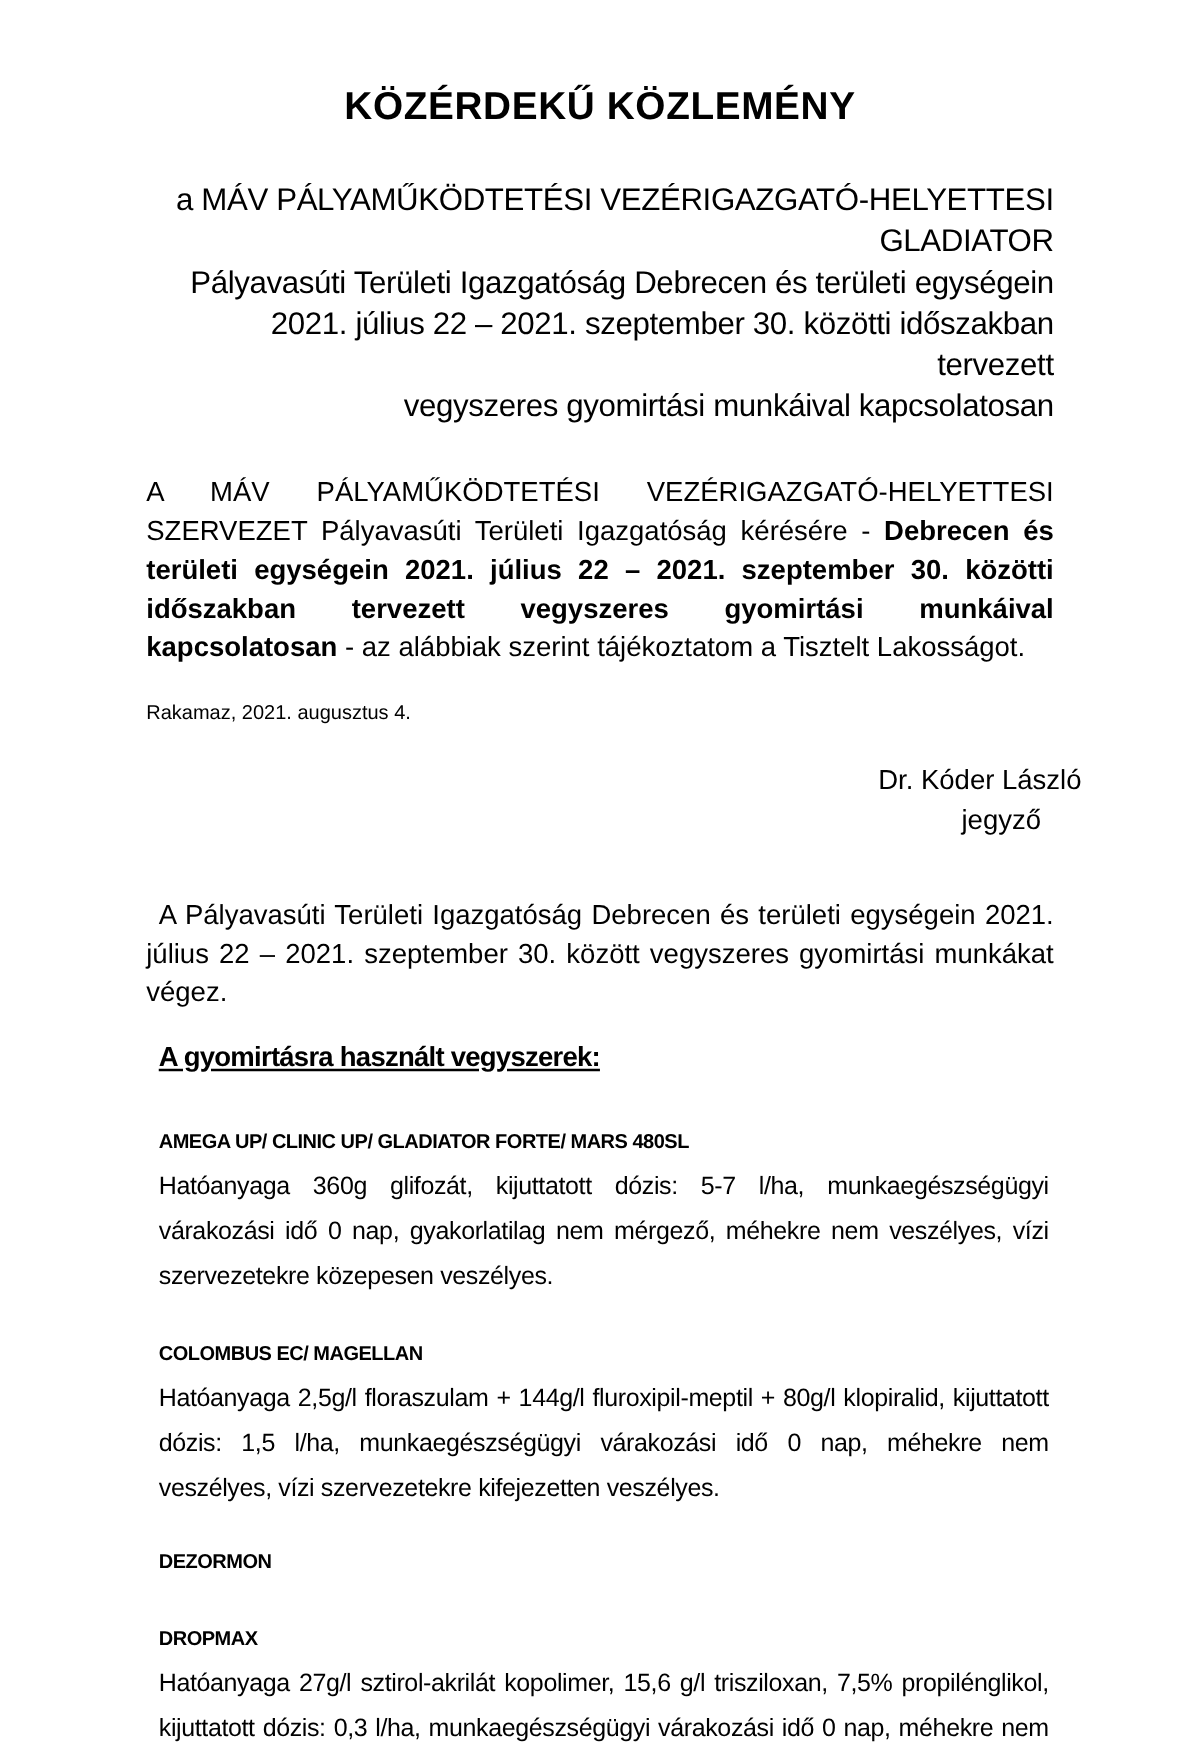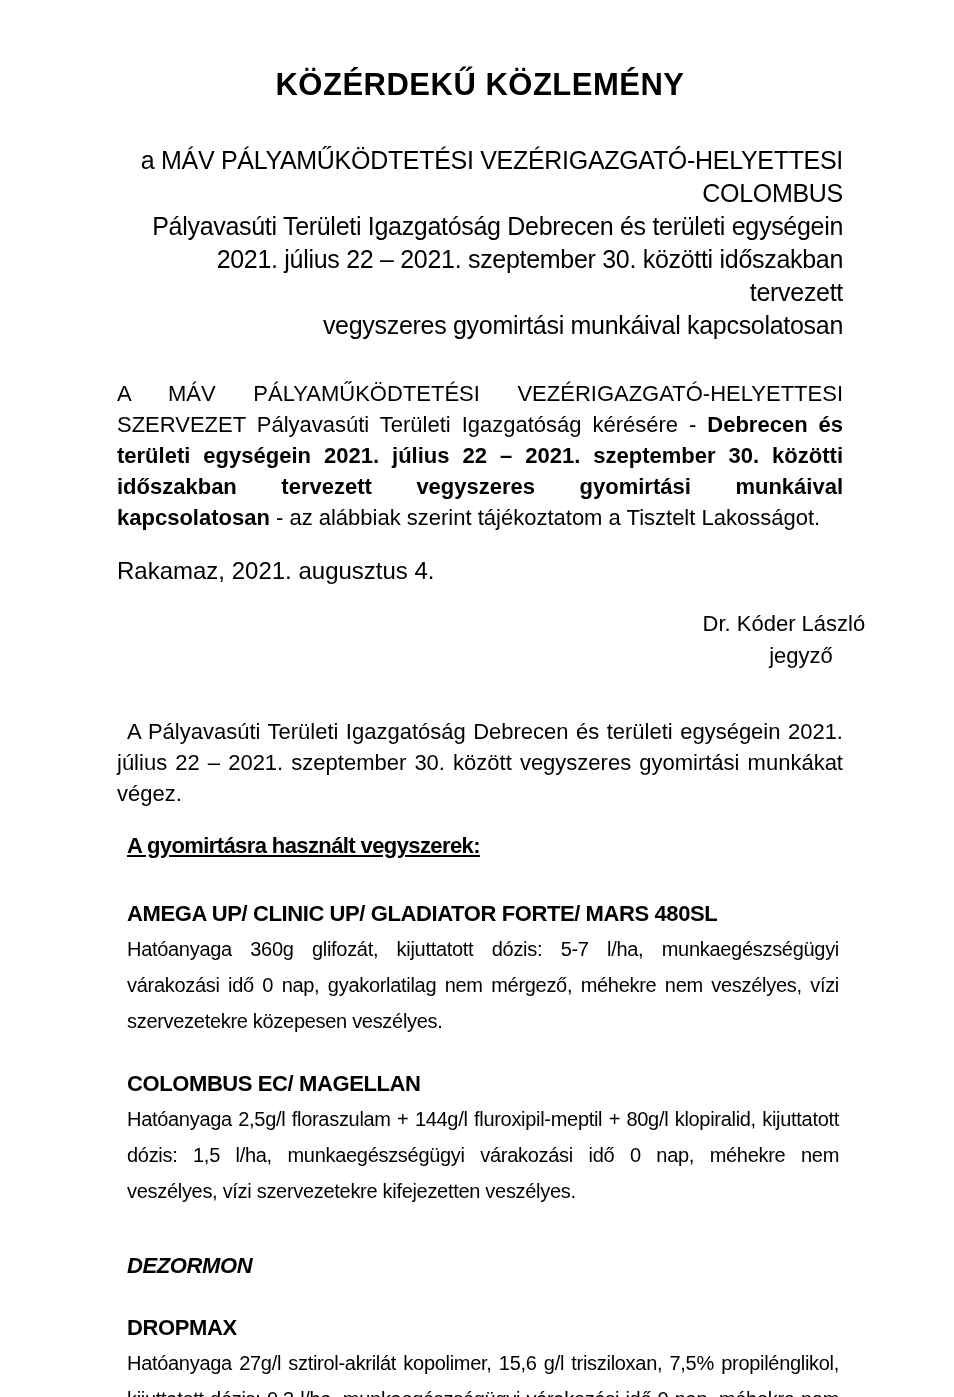--- a/index.html
+++ b/index.html
@@ -40,21 +40,21 @@
   .para-1 {
     margin-top: 36px;
     font-size: 22px;
     line-height: 31px;
     text-align: justify;
   }
   .para-1 .bold-seg { font-weight: bold; }
 
   .dateline {
     margin-top: 12px;
-    font-size: 24px;
+    font-size: 16px;
     line-height: 31px;
   }
 
   
   .signature {
     margin-top: 22px;
     margin-left: 534px;
     width: 300px;
     text-align: center;
     font-size: 22px;
@@ -85,45 +85,45 @@
     line-height: 30px;
     letter-spacing: -0.6px;
     text-decoration: underline;
   }
   .chem-section {
     margin-left: 10px;
     margin-right: 4px;
   }
   .chem-section.s1 { margin-top: 36px; }
   .chem-section.s2 { margin-top: 28px; }
-  .chem-section.s3 { margin-top: 40px; font-style: italic; }
+  .chem-section.s3 { margin-top: 24px; }
   .chem-section.s4 { margin-top: 28px; }
   .chem-name {
-    font-size: 22px;
+    font-size: 16px;
     font-weight: bold;
     line-height: 34px;
     letter-spacing: -0.4px;
   }
   .chem-desc {
     font-size: 20px;
     line-height: 36px;
     letter-spacing: -0.3px;
     text-align: justify;
   }
 </style>
 </head>
 <body>
 
 <div class="page">
 
   <h1 class="doc-title">KÖZÉRDEKŰ KÖZLEMÉNY</h1>
 
   <div class="doc-header">
     <div>a MÁV PÁLYAMŰKÖDTETÉSI VEZÉRIGAZGATÓ-HELYETTESI</div>
-    <div>COLOMBUS</div>
+    <div>GLADIATOR</div>
     <div>Pályavasúti Területi Igazgatóság Debrecen és területi egységein</div>
     <div>2021. július 22 – 2021. szeptember 30. közötti időszakban tervezett</div>
     <div>vegyszeres gyomirtási munkáival kapcsolatosan</div>
   </div>
 
   <p class="para-1"><span>A MÁV PÁLYAMŰKÖDTETÉSI VEZÉRIGAZGATÓ-HELYETTESI SZERVEZET Pályavasúti Területi Igazgatóság kérésére - </span><span class="bold-seg">Debrecen és területi egységein 2021. július 22 – 2021. szeptember 30. közötti időszakban tervezett vegyszeres gyomirtási munkáival kapcsolatosan</span><span> - az alábbiak szerint tájékoztatom a Tisztelt Lakosságot.</span></p>
 
   <div class="dateline">Rakamaz, 2021. augusztus 4.</div>
 
   <div class="signature">

